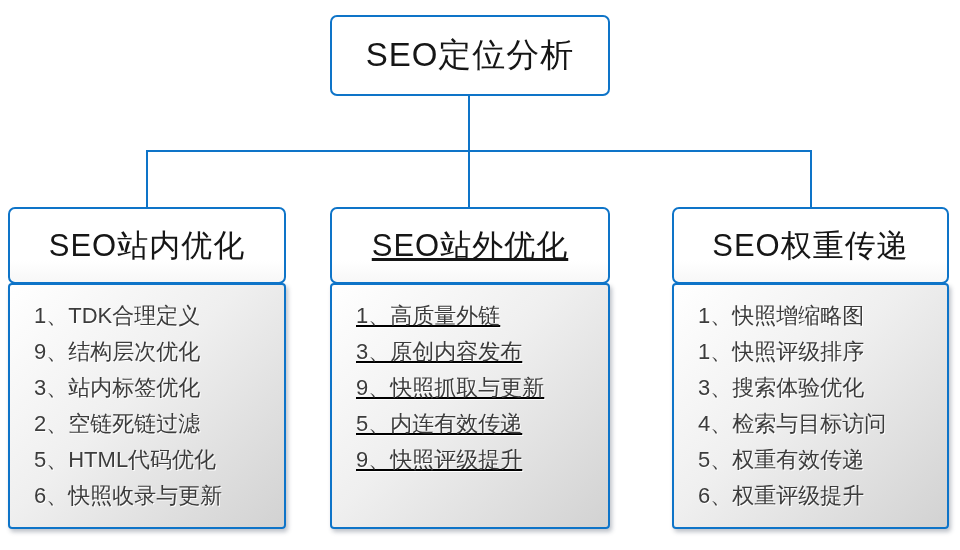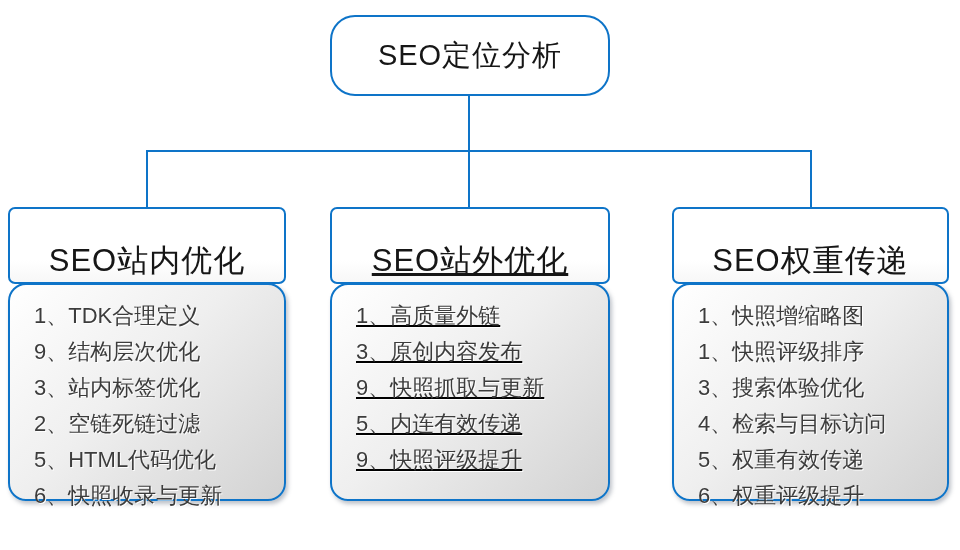--- a/index.html
+++ b/index.html
@@ -13,33 +13,32 @@
   .line { position:absolute; background:#0e74c8; }
   .node {
     position:absolute; box-sizing:border-box;
     border:2px solid #0e74c8; background:#ffffff;
     border-radius:7px;
     display:flex; align-items:center; justify-content:center;
     color:#161616;
   }
   .root-box {
     left:330px; top:15px; width:280px; height:81px;
-    font-size:29px; letter-spacing:1px;border-radius:25px;
+    font-size:33px; letter-spacing:1px;
   }
   .branch-header {
     top:207px; height:77px;
     font-size:31px; letter-spacing:1px;
     background:linear-gradient(to bottom, #ffffff 70%, #f7f7f7 100%);
     z-index:2;
-    align-items:flex-end;
   }
   .branch-list {
     position:absolute; box-sizing:border-box;
-    top:283px; height:218px;
-    border:2px solid #0e74c8; border-radius:18px;
+    top:283px; height:246px;
+    border:2px solid #0e74c8; border-radius:4px;
     background:linear-gradient(135deg, #ffffff 0%, #efefef 45%, #d2d2d2 100%);
     box-shadow:2px 3px 4px rgba(110,120,135,0.45);
     padding:13px 2px 0 24px;
     z-index:1;
   }
   .branch-item {
     font-size:22px; line-height:36px; height:36px;
     color:#3c3c3c;
     text-shadow:1px 1px 0 rgba(255,255,255,0.95);
     white-space:nowrap;

